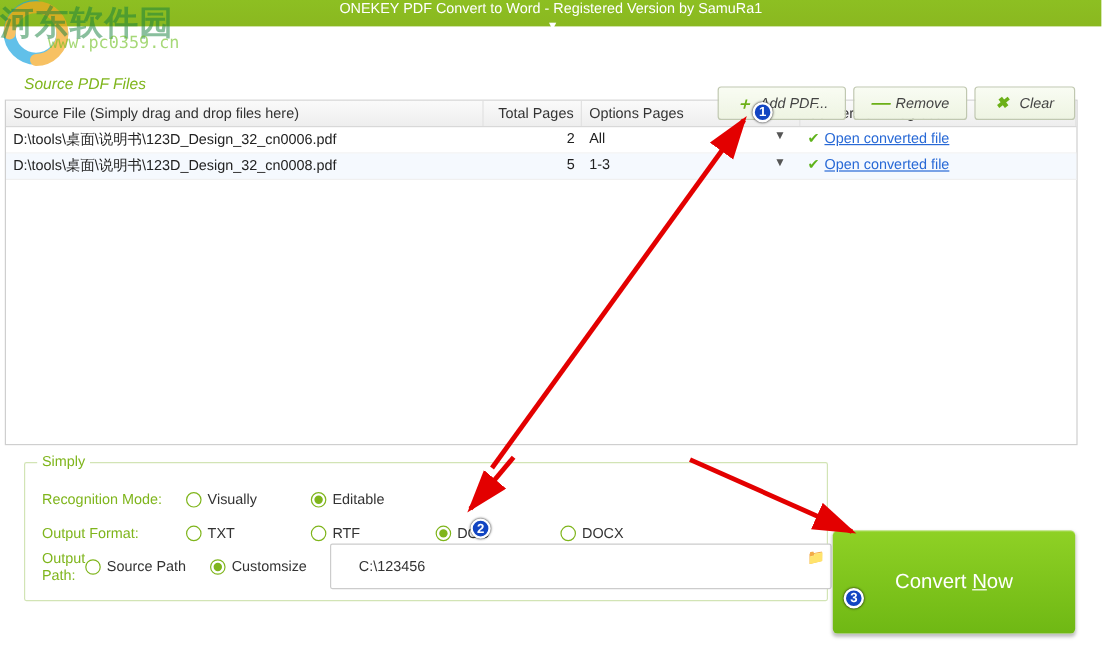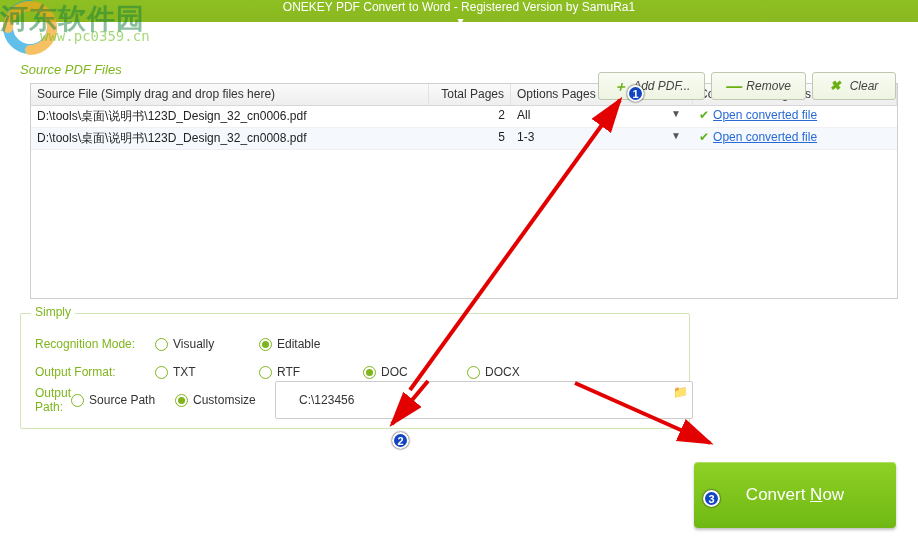--- a/index.html
+++ b/index.html
@@ -19,21 +19,21 @@
 .sectionlabel{color:#7fb51c;font-size:13px;margin-bottom:6px;margin-top:30px}
 
 .toolbar{position:absolute;right:22px;top:50px;display:flex;gap:6px}
 .btn{height:28px;border:1px solid #c0c8b0;border-radius:3px;background:linear-gradient(#f9fcf3,#eef4e2);display:flex;align-items:center;justify-content:center;gap:6px;padding:0 14px;font-size:12px;color:#444;cursor:pointer;min-width:84px}
 .btn .ico{width:14px;height:14px;display:inline-block}
 .ico-plus{color:#6cb018;font-weight:bold;font-size:14px;line-height:1}
 .ico-minus{color:#6cb018;font-weight:bold;font-size:16px;line-height:1}
 .ico-x{color:#6cb018;font-weight:bold;font-size:13px;line-height:1}
 
 
-.tablewrap{margin:4px 20px 0 30px;border:1px solid #cfcfcf;height:216px;background:#fff}
+.tablewrap{margin:4px 20px 0 4px;border:1px solid #cfcfcf;height:288px;background:#fff}
 .thead{display:flex;background:linear-gradient(#fafafa,#eee);border-bottom:1px solid #d8d8d8;height:22px;font-size:12px;color:#333}
 .th{padding:3px 6px;border-right:1px solid #e2e2e2}
 .col-file{flex:0 0 398px}
 .col-tot{flex:0 0 82px;text-align:right}
 .col-sel{flex:0 0 182px}
 .col-prog{flex:1}
 .trow{display:flex;height:22px;font-size:12px;color:#222;border-bottom:1px solid #f0f0f0}
 .trow:nth-child(even){background:#f5f9fe}
 .td{padding:2px 6px}
 .tlink{color:#2869d6;text-decoration:underline;cursor:pointer}
@@ -47,21 +47,21 @@
 .optlabel{width:120px;color:#7fb51c}
 .radio{display:flex;align-items:center;gap:5px;color:#333;cursor:pointer;position:relative}
 .rcircle{width:13px;height:13px;border:1px solid #7fb51c;border-radius:50%;display:inline-block;position:relative}
 .rcircle.sel::after{content:"";position:absolute;left:2px;top:2px;width:7px;height:7px;background:#7fb51c;border-radius:50%}
 .radiogroup{display:flex;gap:10px}
 .radiogroup .radio{width:94px}
 .pathinput{flex:0 0 418px;height:38px;border:1px solid #ccc;border-radius:2px;padding:0 24px 0 23px;font-size:12px;color:#333;position:relative;display:flex;align-items:center;background:#fff}
 .pathinput .foldico{position:absolute;right:4px;top:3px;color:#c7a85a;font-size:12px}
 
 
-.convert{position:absolute;right:22px;bottom:20px;width:202px;height:66px;border:none;border-radius:4px;background:linear-gradient(#8fd125,#6fb814);color:#fff;font-size:17px;display:flex;align-items:center;justify-content:center;cursor:pointer;box-shadow:0 2px 3px rgba(0,0,0,.25), inset 0 1px 0 rgba(255,255,255,.3)}
+.convert{position:absolute;right:22px;bottom:20px;width:202px;height:86px;border:none;border-radius:4px;background:linear-gradient(#8fd125,#6fb814);color:#fff;font-size:17px;display:flex;align-items:center;justify-content:center;cursor:pointer;box-shadow:0 2px 3px rgba(0,0,0,.25), inset 0 1px 0 rgba(255,255,255,.3)}
 .convert u{text-decoration:underline}
 
 
 .badge{position:absolute;width:17px;height:17px;border-radius:50%;background:#1245c2;color:#fff;font-size:11px;font-weight:bold;display:flex;align-items:center;justify-content:center;border:2px solid #fff;box-shadow:0 0 2px #000;z-index:30}
 .arrow{position:absolute;z-index:25;pointer-events:none}
 </style>
 </head>
 <body>
 
 <div class="titlebar">

